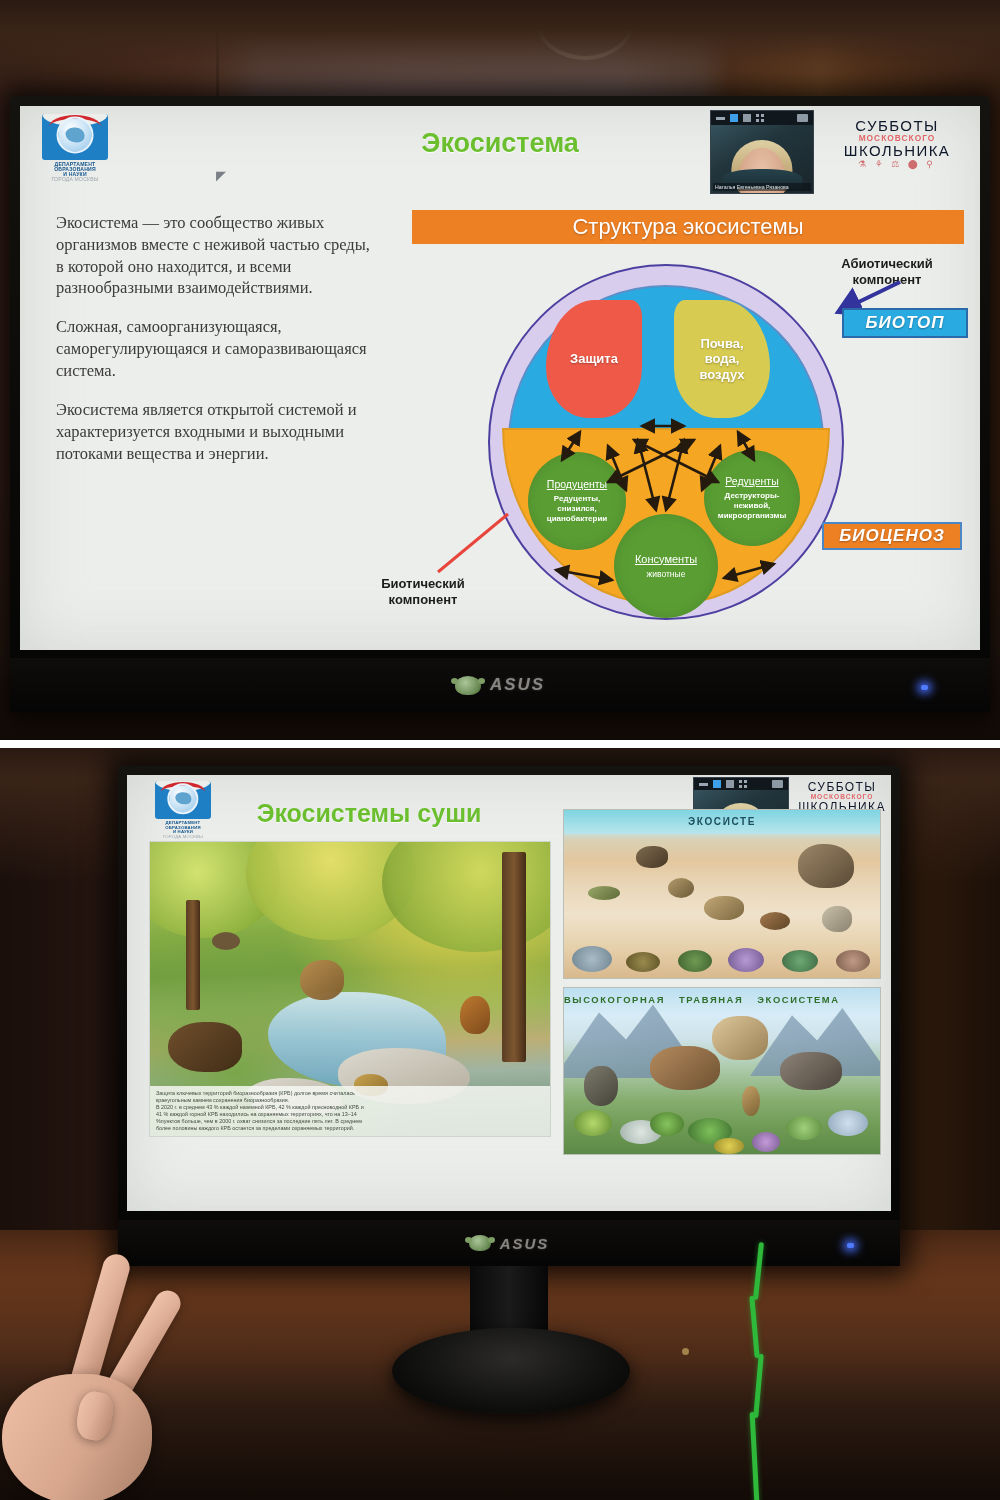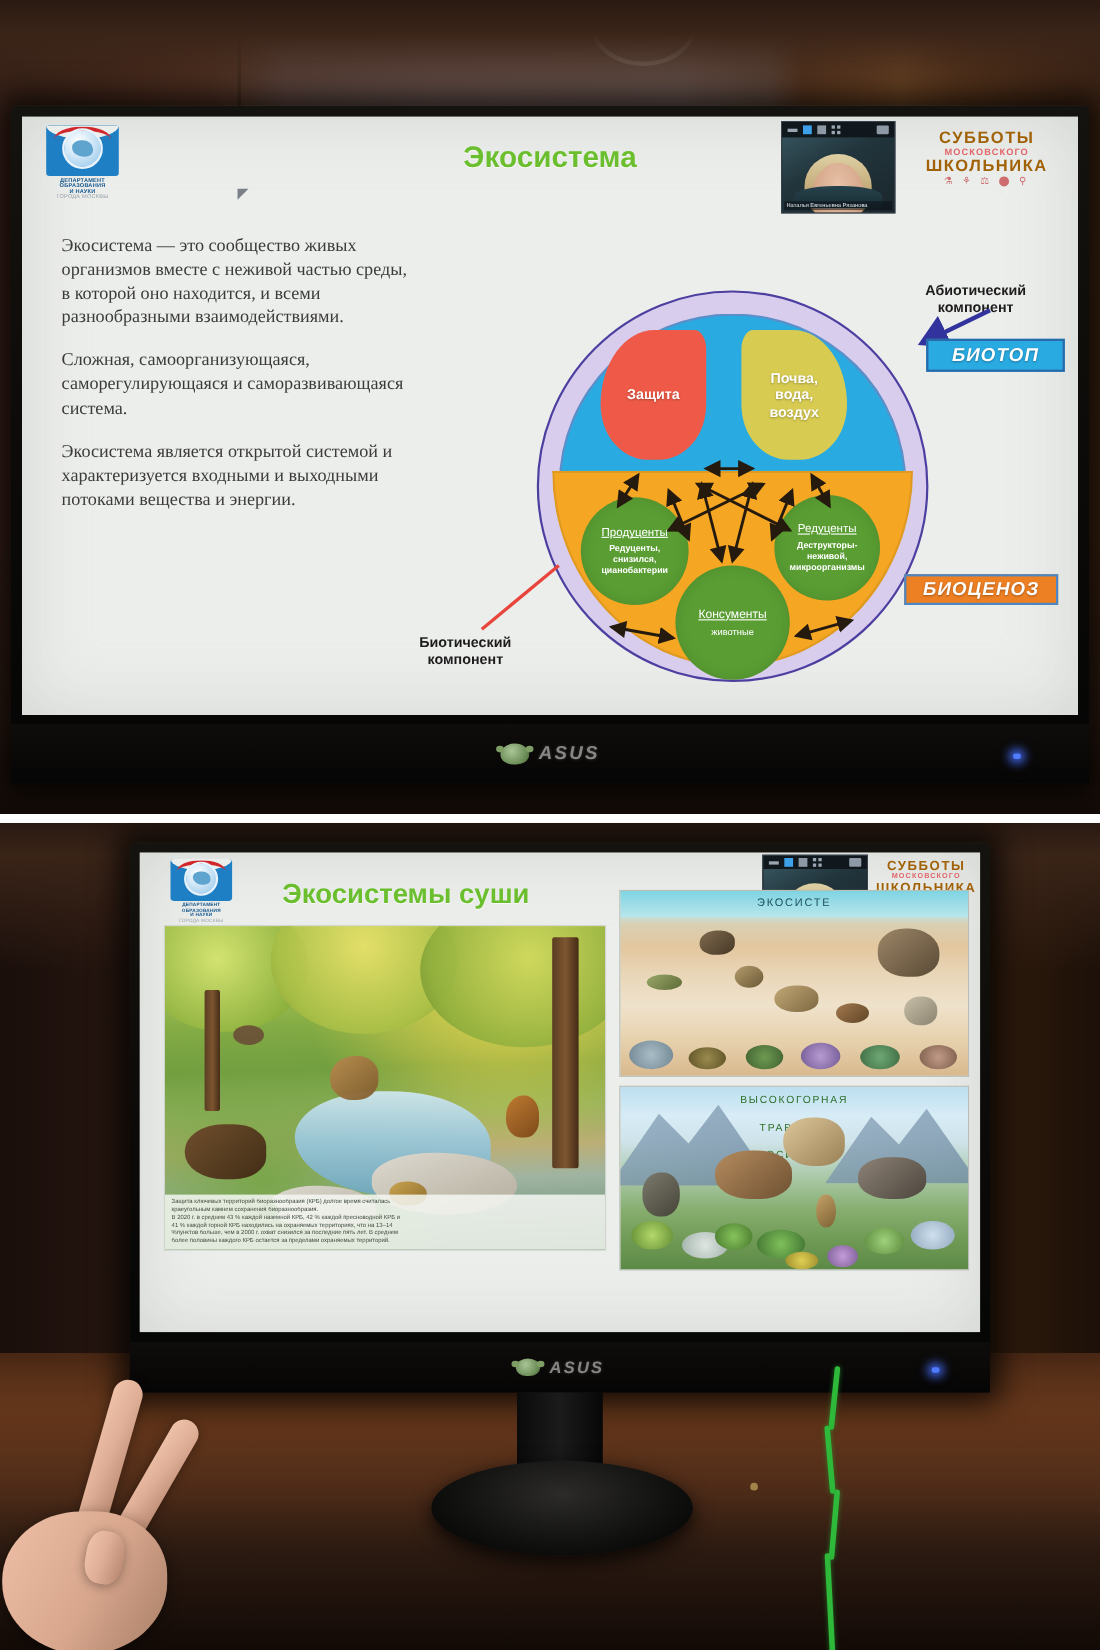--- a/index.html
+++ b/index.html
@@ -122,21 +122,21 @@
     position:absolute; text-align:center; width:100%;
     color:#6bbf2e; font-weight:700;
     text-shadow:0 1px 1px rgba(255,255,255,.9);
   }
 
   
   .cursor { position:absolute; color:#7b8088; font-size:13px; }
 
   
   .subbota { position:absolute; text-align:center; line-height:1.05; }
-  .sb1,.sb3 { color:#a16207; font-weight:700; letter-spacing:1.4px; }
+  .sb1,.sb3 { color:#0f172a; font-weight:400; letter-spacing:1.4px; }
   .sb2 { color:#e2666a; font-weight:700; letter-spacing:1px; }
   .sb-icons { color:#c9565a; letter-spacing:3px; opacity:.85; }
 
   
   .vc { position:absolute; background:#1b232b; border:1px solid #38424c; overflow:hidden; }
   .vc-bar { position:absolute; top:0; left:0; right:0; background:#10171d;
             display:flex; align-items:center; gap:5px; padding:0 5px; }
   .vc-dot { width:9px; height:3px; background:#9aa6b2; }
   .vc-sq  { width:8px; height:8px; background:#3ea0e8; }
   .vc-sq.dim { background:#8d99a4; }
@@ -261,21 +261,21 @@
       linear-gradient(180deg,#9fe0e8 0%,#bfe7ec 11%,#d9d0b4 18%,
                       #e3c79e 30%, #e9d6b8 45%, #efe2cb 62%, #e7d2ae 80%, #d9b98e 100%);
   }
   .panel-alpine {
     background:
       linear-gradient(180deg,#bcdff0 0%,#d7ecf6 16%,#cfe3ea 30%,
                       #a9c8a6 50%, #86ad6e 68%, #6f9a55 84%, #5c8a46 100%);
   }
   .panel-title {
     position:absolute; width:100%; text-align:center;
-    font-weight:400; letter-spacing:1.6px;
+    font-weight:700; letter-spacing:1.6px;
   }
   .panel-title.desert { color:#1d4f5e; }
   .panel-title.alpine { color:#2f6f2a; }
   .sky-band { position:absolute; left:0; right:0; top:0; background:linear-gradient(180deg,#7fd4e2,#b9e6ec); }
   .mountain {
     position:absolute; background:linear-gradient(160deg,#8fa9bd,#6f8aa3);
     clip-path:polygon(0% 100%, 30% 18%, 48% 52%, 66% 8%, 100% 100%);
     opacity:.8;
   }
   .dnode { position:absolute; border-radius:50%; }
@@ -358,20 +358,21 @@
         <div class="sb3" style="font-size:15px;">ШКОЛЬНИКА</div>
         <div class="sb-icons" style="font-size:9px; margin-top:2px;">⚗ ⚘ ⚖ ⬤ ⚲</div>
       </div>
 
       <div class="body-text" style="left:36px; top:106px; width:320px; font-size:16.5px; line-height:1.32;">
         <p>Экосистема — это сообщество живых организмов вместе с неживой частью среды, в которой оно находится, и всеми разнообразными взаимодействиями.</p>
         <p>Сложная, самоорганизующаяся, саморегулирующаяся и саморазвивающаяся  система.</p>
         <p>Экосистема является открытой системой и характеризуется входными и выходными потоками вещества и энергии.</p>
       </div>
 
+      <div class="orange-bar" style="left:392px; top:104px; width:552px; height:34px; font-size:22px;">Структура экосистемы</div>
 
       <div class="diagram" style="left:468px; top:158px; width:356px; height:356px;">
         <div class="ring"></div>
         <div class="biotop-half"></div>
         <div class="biocenoz-half"></div>
 
         <div class="blob climate" style="left:58px; top:36px; width:96px; height:118px; font-size:13px;">
           <span>Защита</span>
         </div>
         <div class="blob soil" style="left:186px; top:36px; width:96px; height:118px; font-size:13px;">
@@ -547,21 +548,21 @@
         <div class="dnode" style="left:62px;  top:142px; width:34px; height:20px; background:radial-gradient(circle,#9a8a4e,#5e5226); border-radius:50%;"></div>
         <div class="dnode" style="left:114px; top:140px; width:34px; height:22px; background:radial-gradient(circle,#6e9a52,#3f6030); border-radius:50%;"></div>
         <div class="dnode" style="left:164px; top:138px; width:36px; height:24px; background:radial-gradient(circle,#b79ad2,#6f5790); border-radius:50%;"></div>
         <div class="dnode" style="left:218px; top:140px; width:36px; height:22px; background:radial-gradient(circle,#6ea874,#3c6a42); border-radius:50%;"></div>
         <div class="dnode" style="left:272px; top:140px; width:34px; height:22px; background:radial-gradient(circle,#c09a86,#7a5b4a); border-radius:50%;"></div>
       </div>
 
       <div class="panel panel-alpine" style="left:436px; top:212px; width:318px; height:168px;">
         <div class="mountain" style="left:-10px; top:10px; width:150px; height:80px;"></div>
         <div class="mountain" style="right:-10px; top:14px; width:140px; height:74px;"></div>
-        <div class="panel-title alpine" style="top:6px; font-size:9.4px; display:flex; justify-content:center; gap:14px;flex-direction:column;">
+        <div class="panel-title alpine" style="top:6px; font-size:9.4px; display:flex; justify-content:flex-start; gap:14px;">
           <span>ВЫСОКОГОРНАЯ</span>
           <span>ТРАВЯНАЯ</span>
           <span>ЭКОСИСТЕМА</span>
         </div>
         <div class="dnode" style="left:148px; top:28px; width:56px; height:44px; background:linear-gradient(140deg,#ddc79a,#9a8055); border-radius:46% 44% 40% 48%;"></div>
         <div class="dnode" style="left:86px;  top:58px; width:70px; height:44px; background:linear-gradient(140deg,#b58b5e,#6e5132); border-radius:46% 44% 42% 46%;"></div>
         <div class="dnode" style="left:216px; top:64px; width:62px; height:38px; background:linear-gradient(140deg,#8d8276,#4d463d); border-radius:46% 44% 42% 46%;"></div>
         <div class="dnode" style="left:20px;  top:78px; width:34px; height:40px; background:linear-gradient(140deg,#7c7a6d,#464338); border-radius:46% 44% 46% 46%;"></div>
         <div class="dnode" style="left:178px; top:98px; width:18px; height:30px; background:linear-gradient(140deg,#c4a066,#7d6335); border-radius:48%;"></div>
         <div class="dnode" style="left:10px;  top:122px; width:38px; height:26px; background:radial-gradient(circle,#b3d86a,#5f8a32); border-radius:50%;"></div>

